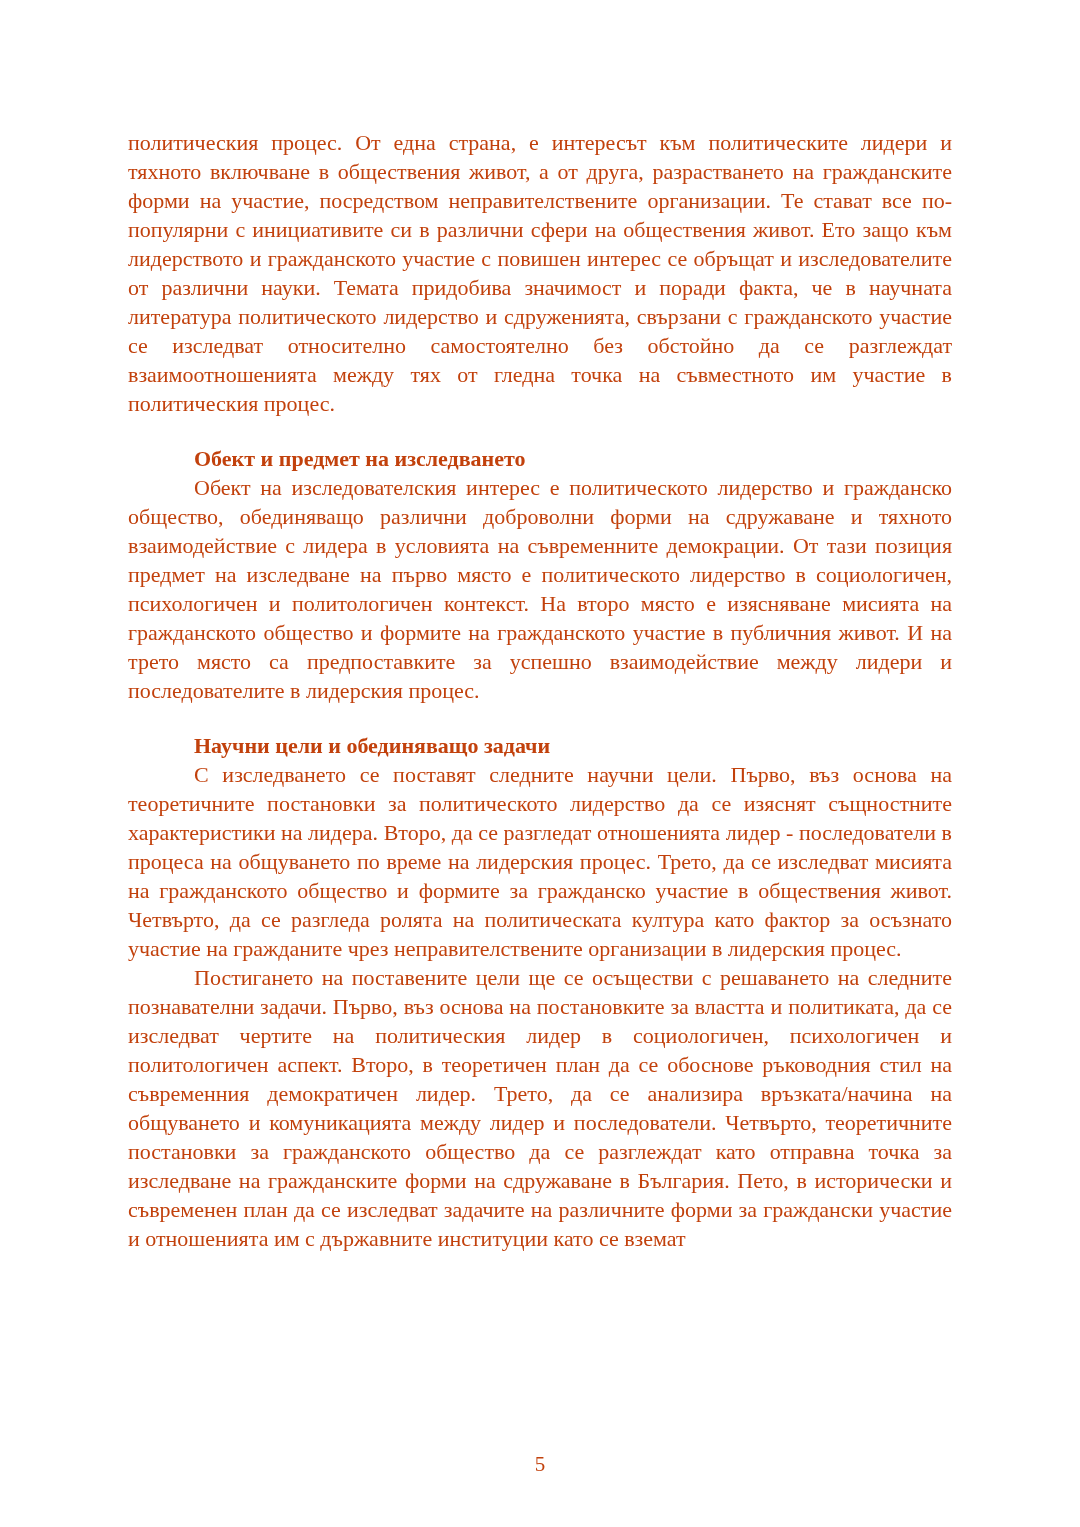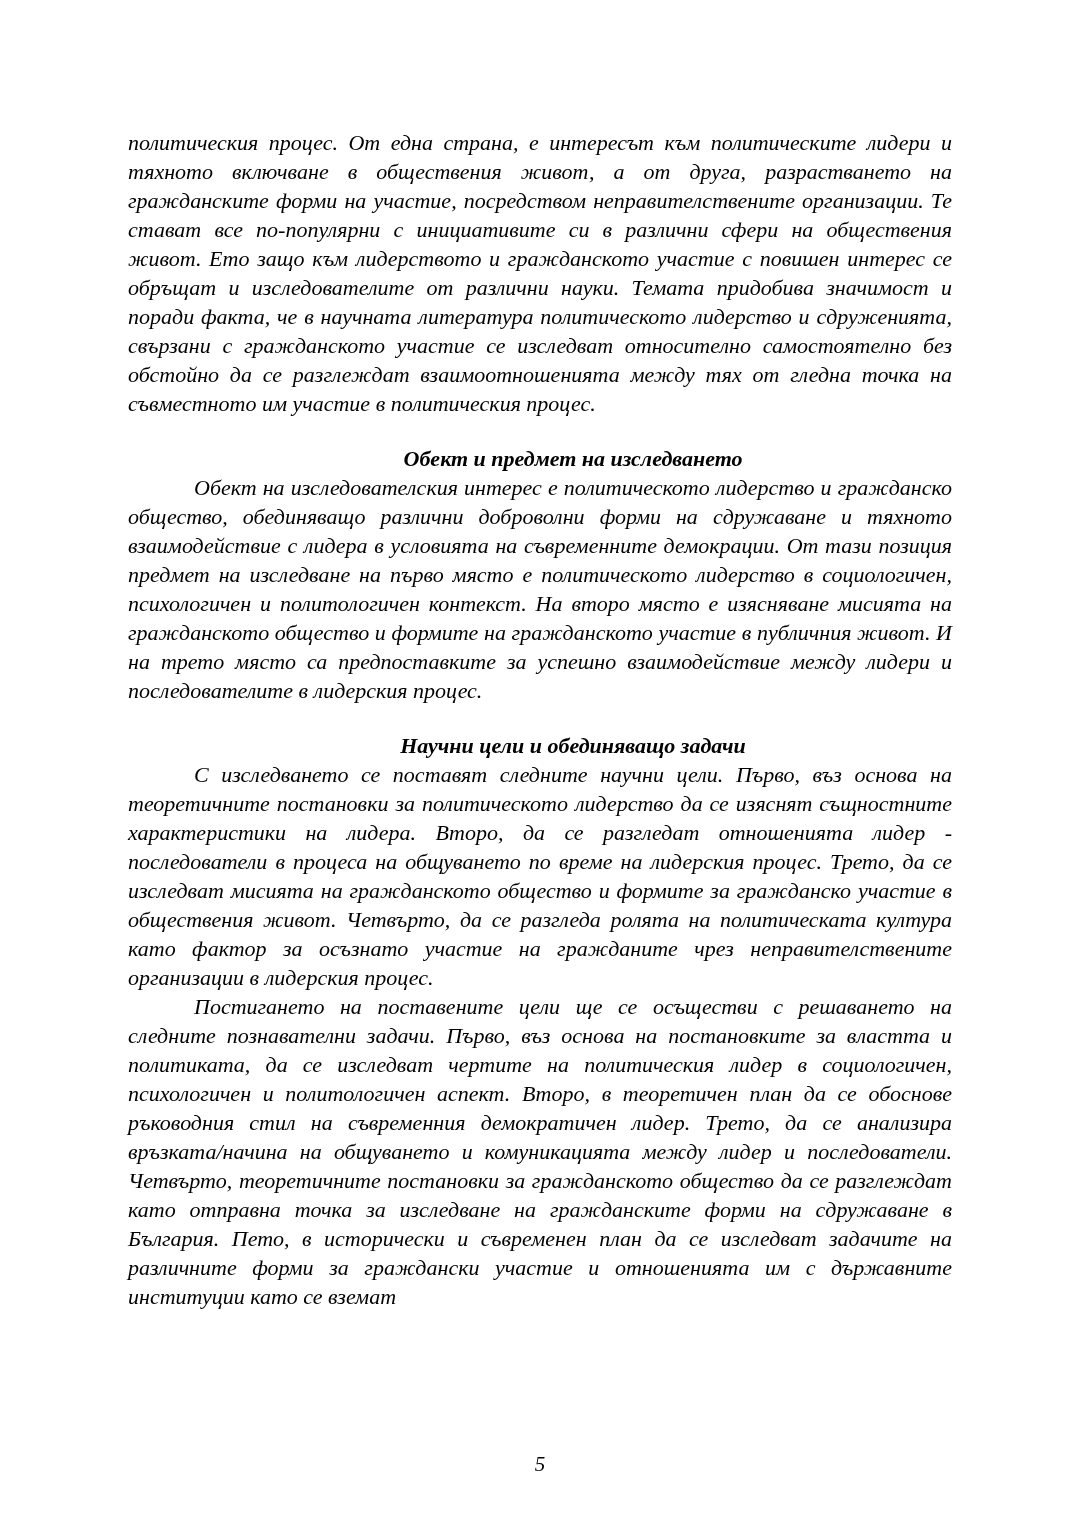--- a/index.html
+++ b/index.html
@@ -5,24 +5,23 @@
     html, body {
       margin: 0;
       padding: 0;
       background: #ffffff;
     }
     .page {
       position: relative;
       width: 1080px;
       height: 1527px;
       background: #ffffff;
-      color: #000000;
+      color: #c2410c;
       font-family: "Liberation Serif", "DejaVu Serif", serif;
       overflow: hidden;
-      font-style: italic;
     }
     .text-block {
       position: absolute;
       left: 128px;
       top: 128px;
       width: 824px;
       font-size: 22px;
       line-height: 29px;
       text-align: justify;
       text-justify: inter-word;
@@ -33,21 +32,21 @@
     }
     .text-block p.continued {
       text-indent: 0;
     }
     .section-heading {
       font-weight: 700;
       font-size: 22px;
       line-height: 29px;
       margin: 26px 0 0 0;
       text-indent: 66px;
-      text-align: center;
+      text-align: left;
     }
     .page-number {
       position: absolute;
       left: 0;
       top: 1452px;
       width: 100%;
       text-align: center;
       font-size: 21px;
       line-height: 25px;
     }

